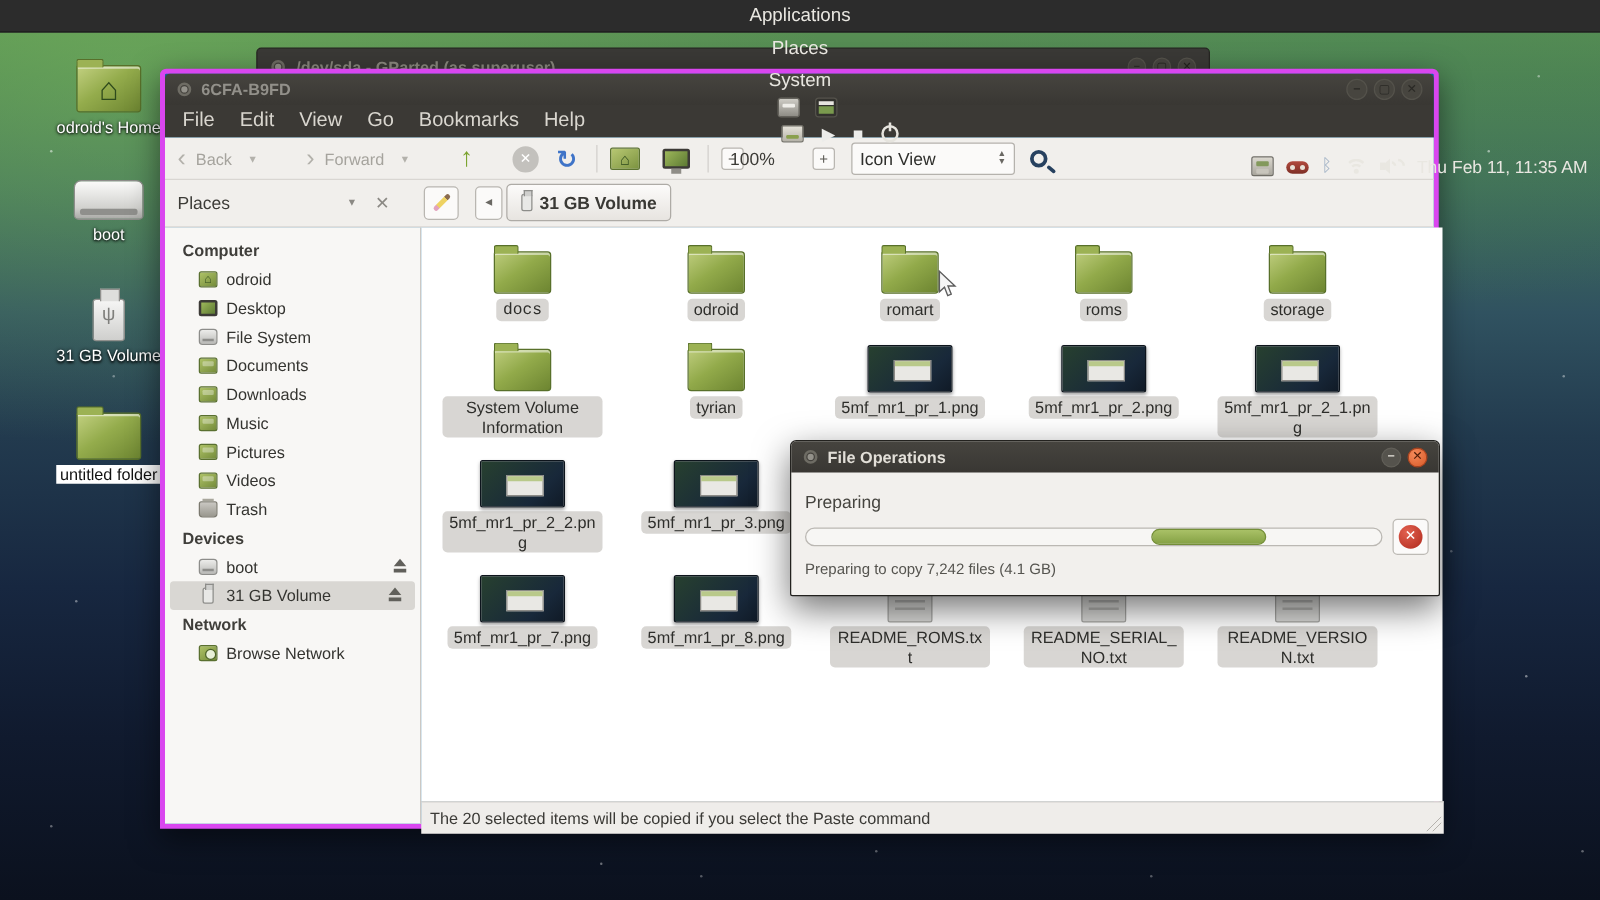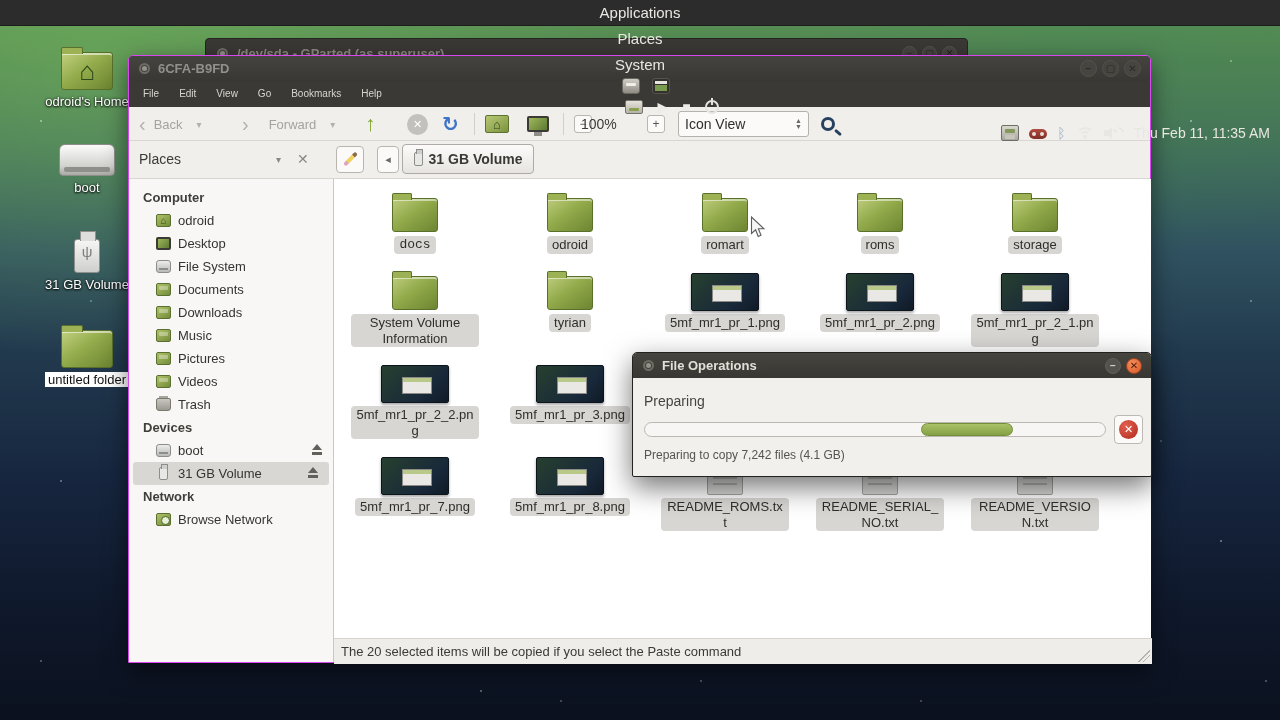--- a/index.html
+++ b/index.html
@@ -83,31 +83,31 @@
     border-radius:4px 4px 0 0; z-index:2; display:flex; align-items:center; color:#8b897f; }
   .gparted .bullet { width:11px; height:11px; border-radius:50%; border:2px solid #6e6c64; margin:0 9px 0 11px; background:#44423d; }
   .gparted .bullet::after{ content:""; display:block; width:5px; height:5px; border-radius:50%; background:#93918a; margin:1px; }
   .gparted .gtitle { font-size:13px; font-weight:bold; }
   .gparted .gbtns { margin-left:auto; display:flex; gap:5px; padding-right:10px; }
   .gbtn { width:15px; height:15px; border-radius:50%; background:#474540; border:1px solid #55534c; color:#24231f;
           font-size:9px; line-height:13px; text-align:center; }
 
   
   .fm { position:absolute; left:128px; top:55px; width:1023px; height:608px; z-index:3; background:#0369a1;
-        border:1px solid #d946ef; border-radius:5px 5px 0 0; box-shadow:0 8px 24px rgba(0,0,0,.5); }
+        border:4px solid #d946ef; border-radius:5px 5px 0 0; box-shadow:0 8px 24px rgba(0,0,0,.5); }
   .titlebar { height:25px; background:linear-gradient(180deg,#46443f,#393733); border-radius:4px 4px 0 0;
               display:flex; align-items:center; color:#92908a; }
   .titlebar .bullet { width:11px; height:11px; border-radius:50%; border:2px solid #6e6c64; margin:0 8px 0 10px; background:#44423d; }
   .titlebar .bullet::after{ content:""; display:block; width:5px; height:5px; border-radius:50%; background:#93918a; margin:1px; }
   .titlebar .wtitle { font-size:13px; font-weight:bold; }
   .wbtns { margin-left:auto; display:flex; gap:5px; padding-right:9px; }
   .wbtn { width:17px; height:17px; border-radius:50%; background:#47453f; border:1px solid #54524b; color:#2a2925;
           font-size:10px; line-height:15px; text-align:center; font-weight:bold; }
   .menubar { height:26px; background:#3b3935; display:flex; align-items:center; padding-left:4px; }
-  .menubar span { color:#d9d6cf; font-size:10px; padding:0 10px; line-height:26px; }
+  .menubar span { color:#d9d6cf; font-size:16px; padding:0 10px; line-height:26px; }
 
   .toolbar { height:34px; background:#f1efec; border-bottom:1px solid #d9d6d2; position:relative; }
   .tb { position:absolute; top:0; height:34px; display:flex; align-items:center; color:#a5a39d; font-size:13px; }
   .chev { font-size:20px; color:#b3b1ab; line-height:30px; }
   .caret { font-size:10px; color:#b3b1ab; margin-left:4px; }
   .t-up { color:#7ba32e; font-size:21px; font-weight:bold; }
   .t-x { width:21px; height:21px; border-radius:50%; background:#c3c1bd; color:#fff; font-size:11px; line-height:21px; text-align:center; font-weight:bold; }
   .t-re { color:#3f74c8; font-size:20px; font-weight:bold; }
   .vsep { position:absolute; top:6px; width:1px; height:22px; background:#d2cfcb; }
   .mini-folder { width:24px; height:18px; border-radius:2px; background:linear-gradient(145deg,#b8c873,#7c9340); border:1px solid #5c7330; position:relative; }
@@ -254,21 +254,21 @@
     <span>Help</span>
   </div>
   <div class="toolbar">
     <span class="tb" style="left:10px;">
       <span class="chev">‹</span>
       <span style="margin-left:8px;">Back</span>
       <span class="caret" style="margin-left:14px;">▾</span>
     </span>
     <span class="tb" style="left:113px;">
       <span class="chev">›</span>
-      <span style="margin-left:20px;text-align:right;">Forward</span>
+      <span style="margin-left:8px;text-align:right;">Forward</span>
       <span class="caret" style="margin-left:14px;">▾</span>
     </span>
     <span class="tb t-up" style="left:236px;">↑</span>
     <span class="tb" style="left:278px;">
         <span class="t-x">✕</span>
       </span>
     <span class="tb t-re" style="left:313px;">↻</span>
     <span class="vsep" style="left:345px;"></span>
     <span class="tb" style="left:356px;">
         <span class="mini-folder"></span>

